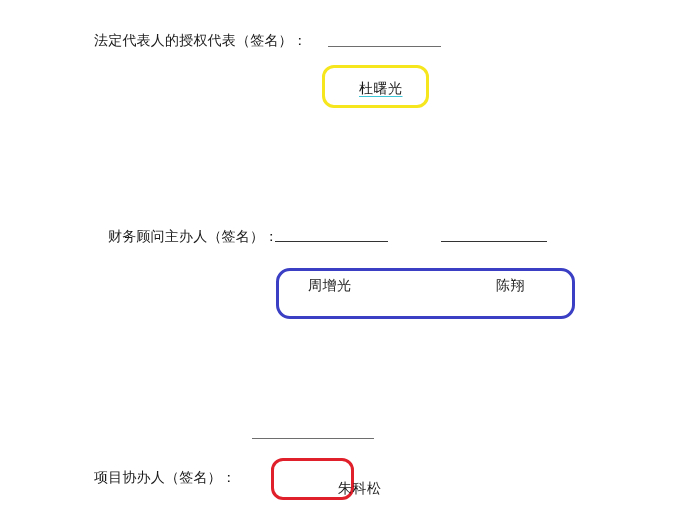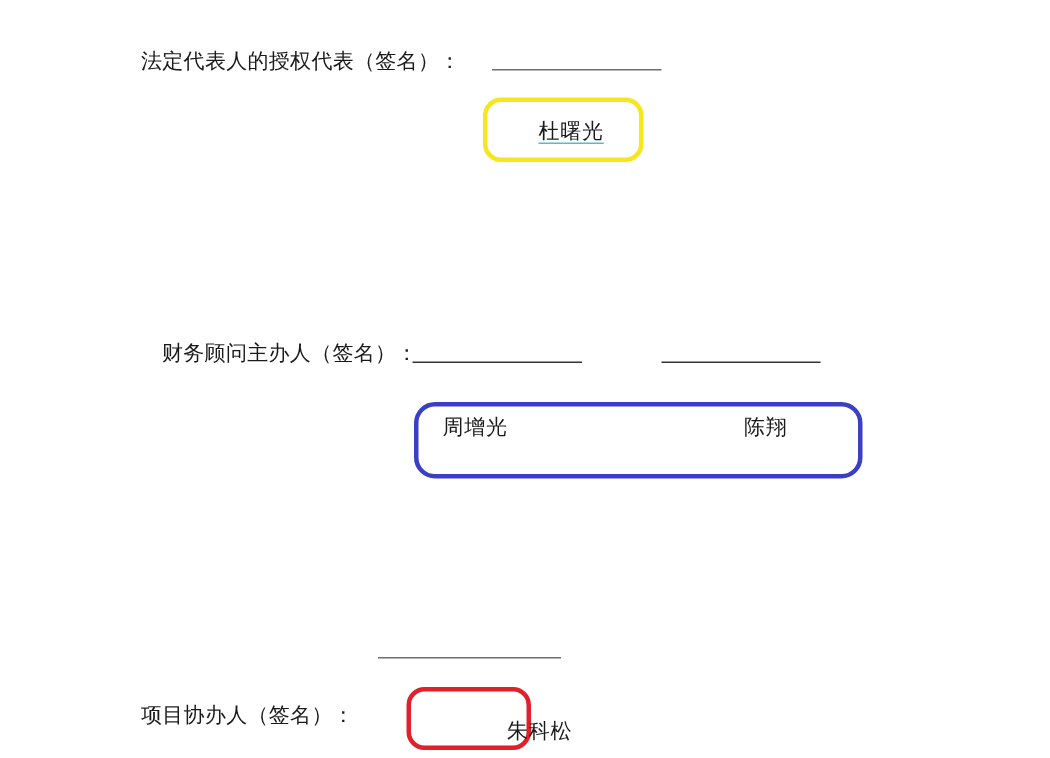--- a/index.html
+++ b/index.html
@@ -45,28 +45,28 @@
     }
     .underlined {
       text-decoration: underline;
       text-decoration-color: #3cc6d6;
       text-underline-offset: 3px;
     }
   </style>
 </head>
 <body>
 
-<div class="label" style="left:94px; top:33px;">法定代表人的授权代表（签名）：</div>
+<div class="label" style="left:94px; top:33px;font-family:Liberation Mono, monospace;">法定代表人的授权代表（签名）：</div>
 <div class="sig-line gray" style="left:328px; top:46px; width:113px;"></div>
 <div class="box" style="left:322px; top:65px; width:107px; height:43px; border-color:#f5e61e; border-radius:12px;"></div>
 <div class="name underlined" style="left:359px; top:80px;">杜曙光</div>
 
 <div class="label" style="left:108px; top:228px;">财务顾问主办人（签名）：</div>
 <div class="sig-line" style="left:275px; top:241px; width:113px;"></div>
 <div class="sig-line" style="left:441px; top:241px; width:106px;"></div>
 <div class="box" style="left:276px; top:268px; width:299px; height:51px; border-color:#3a3fc4; border-radius:14px;"></div>
-<div class="name" style="left:295px; top:277px;">周增光</div>
+<div class="name" style="left:308px; top:277px;">周增光</div>
 <div class="name" style="left:496px; top:277px;">陈翔</div>
 
 <div class="label" style="left:94px; top:441px;margin-top:28px;">项目协办人（签名）：</div>
 <div class="sig-line gray" style="left:252px; top:438px; width:122px;"></div>
 <div class="box" style="left:271px; top:458px; width:83px; height:42px; border-color:#e0202a; border-radius:12px;"></div>
 <div class="name" style="left:290px; top:480px;margin-left:48px;">朱科松</div>
 
 </body></html>

